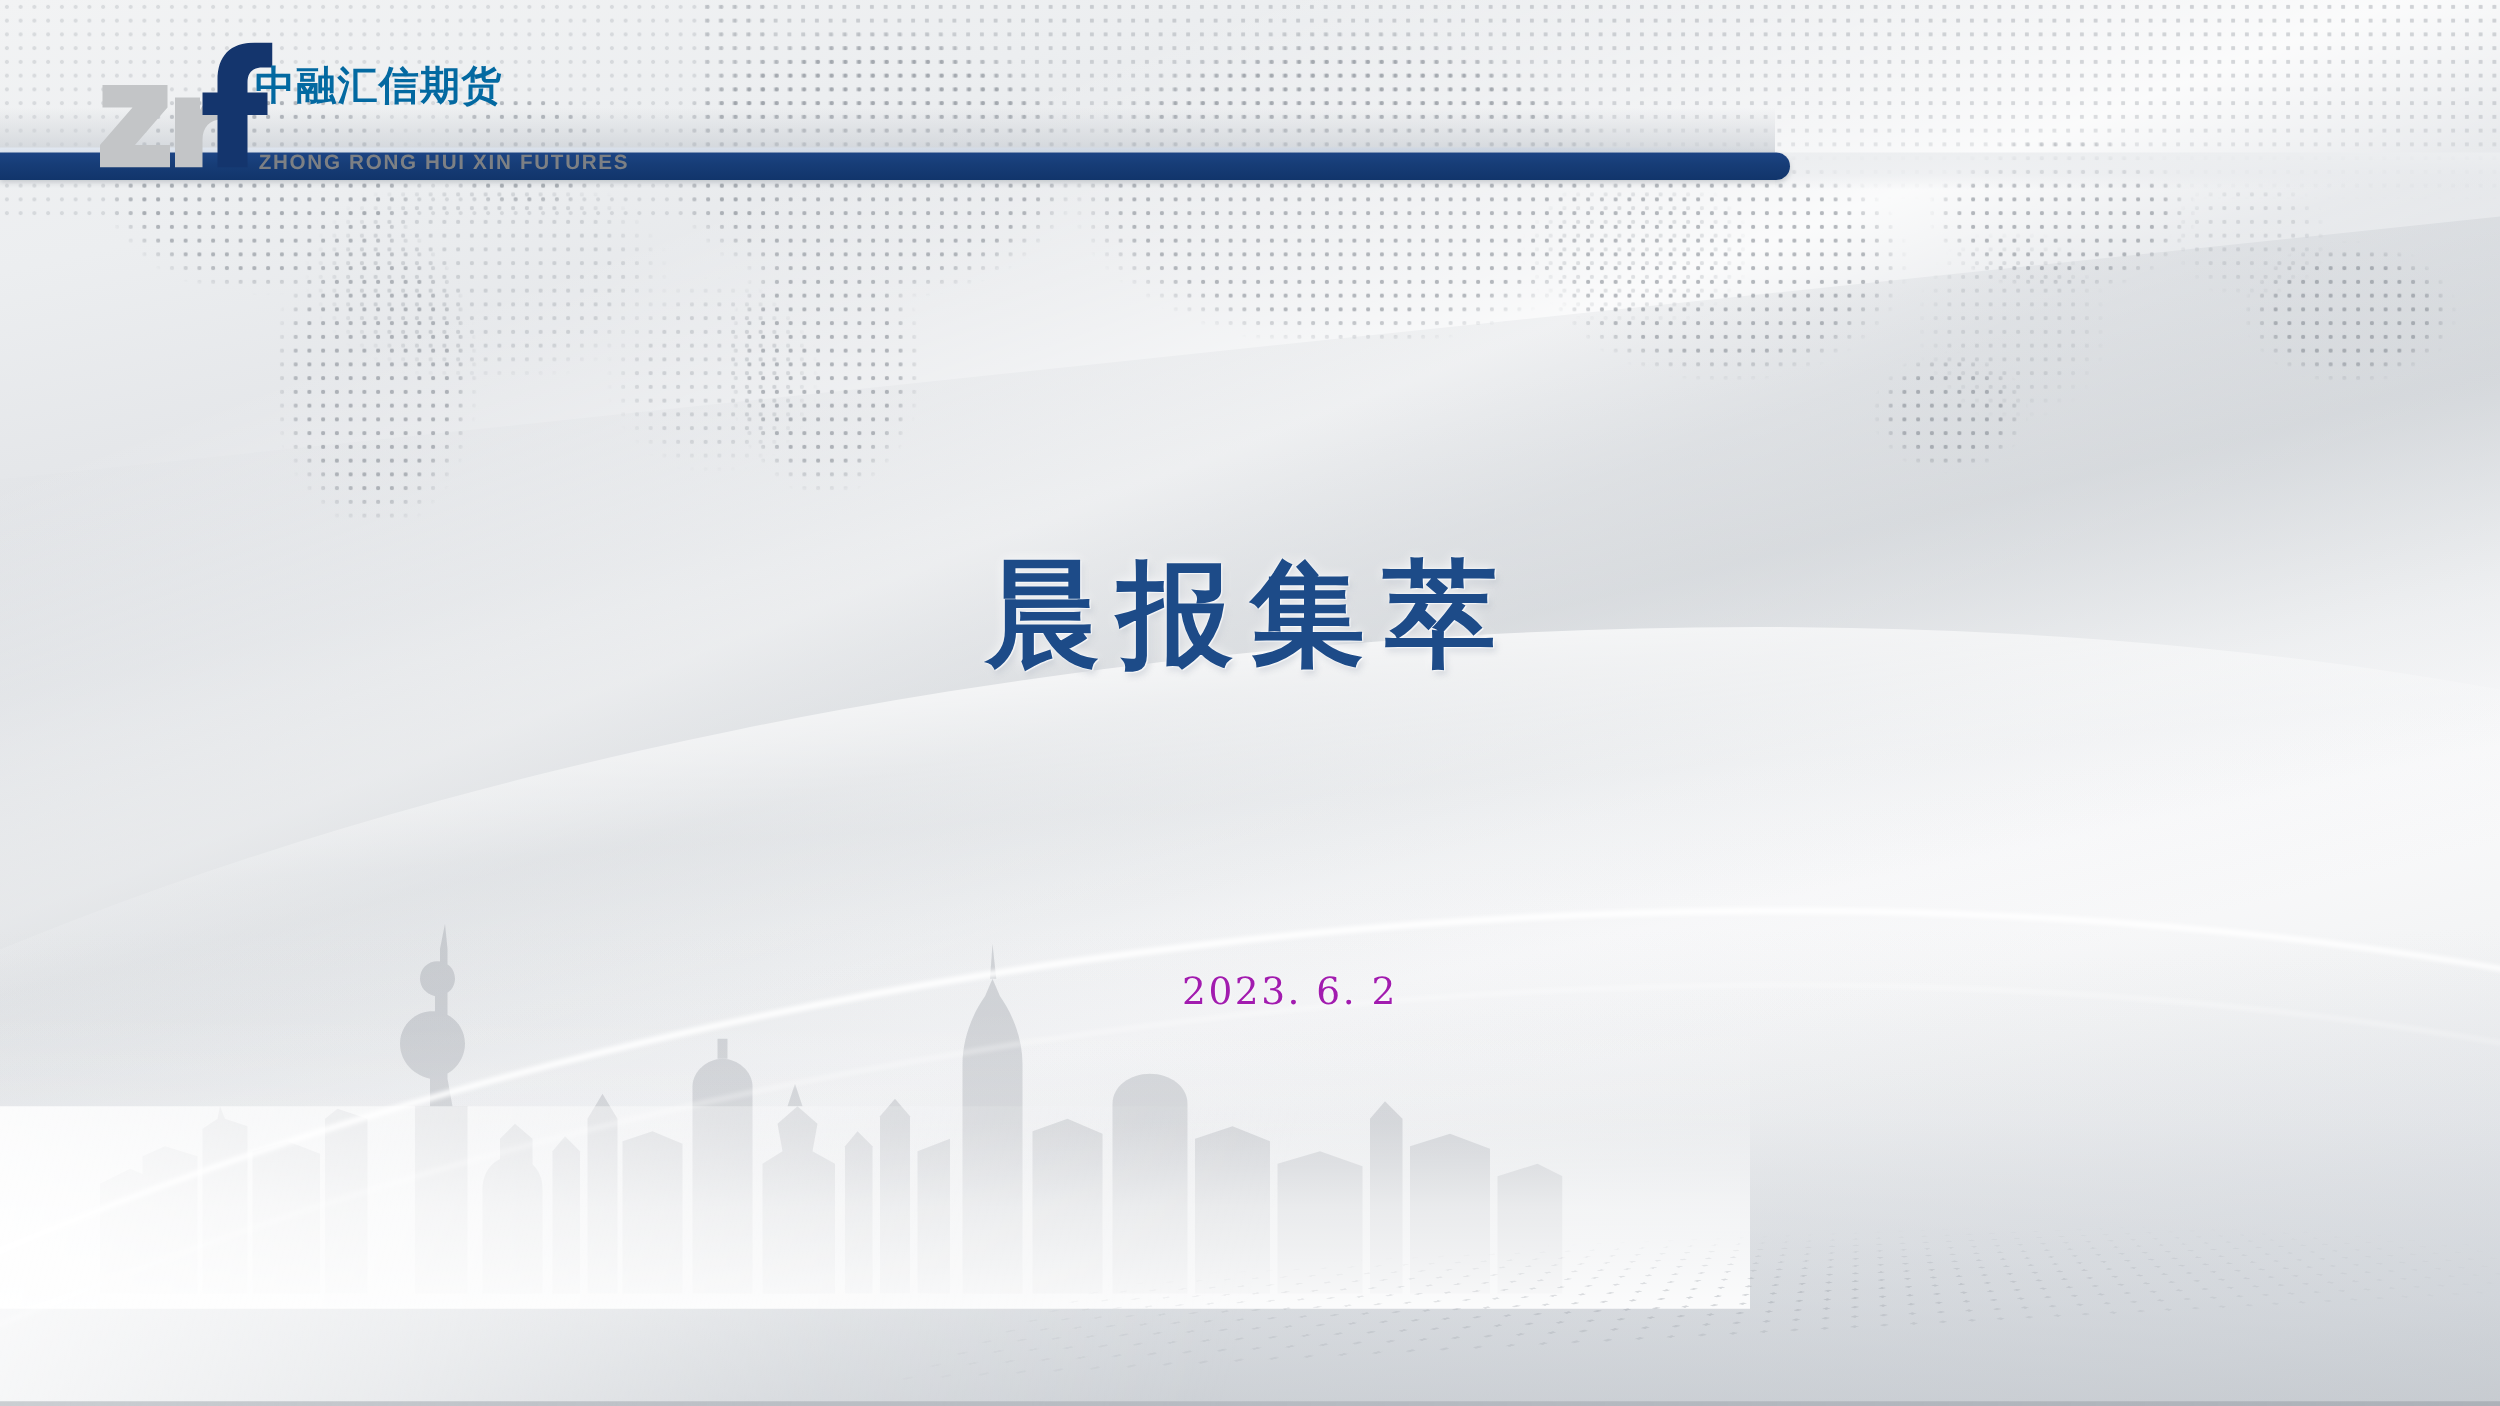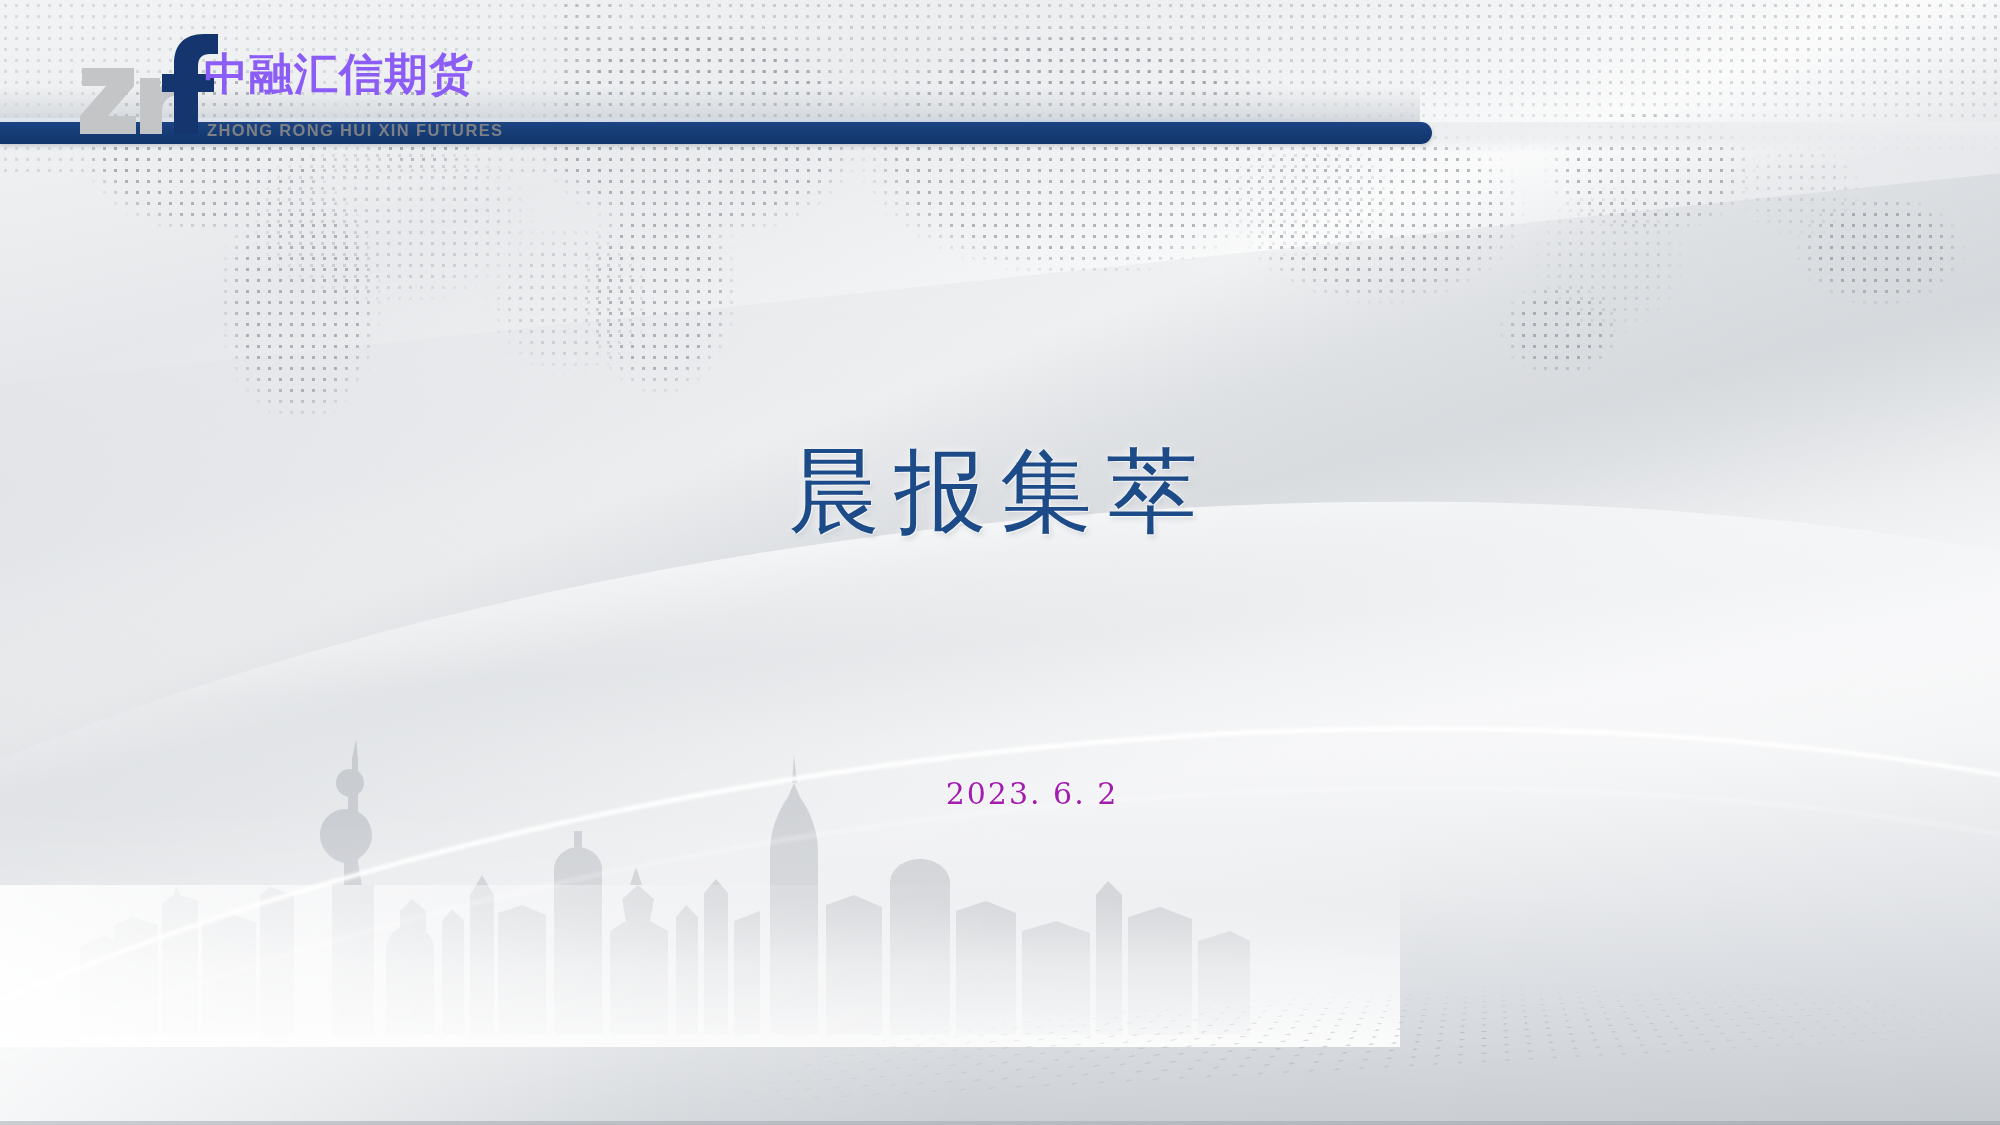--- a/index.html
+++ b/index.html
@@ -295,24 +295,24 @@
   .logo-zrf {
     position: absolute;
     left: 0; top: 2px;
     width: 140px; height: 100px;
   }
   .logo-zrf svg { display:block; width:100%; height:100%; }
   .logo-cn {
     position: absolute;
     left: 126px; top: 20px;
     font-family: "DejaVu Sans", sans-serif;
-    font-size: 44px;
+    font-size: 32px;
     font-weight: 700;
     letter-spacing: 1px;
-    color: #8b5cf6;
+    color: #0369a1;
     white-space: nowrap;
     line-height: 1;
     text-align: right;
   }
   .logo-en {
     position: absolute;
     left: 129px; top: 89px;
     font-family: "Liberation Sans", sans-serif;
     font-size: 16.5px;
     font-weight: 700;
@@ -322,21 +322,21 @@
   }
 
   
   .title {
     position: absolute;
     left: 0; top: 430px;
     width: 2000px;
     text-align: center;
     font-family: "DejaVu Serif", "Liberation Serif", serif;
     font-size: 92px;
-    font-weight: 400;
+    font-weight: 700;
     letter-spacing: 14px;
     color: #1d4b88;
     text-shadow:
       0 0 2px rgba(255,255,255,0.95),
       0 0 9px rgba(255,255,255,0.85),
       1px 1px 0 rgba(255,255,255,0.6),
       2px 3px 5px rgba(150,160,175,0.45);
     white-space: nowrap;
   }
   .date {

